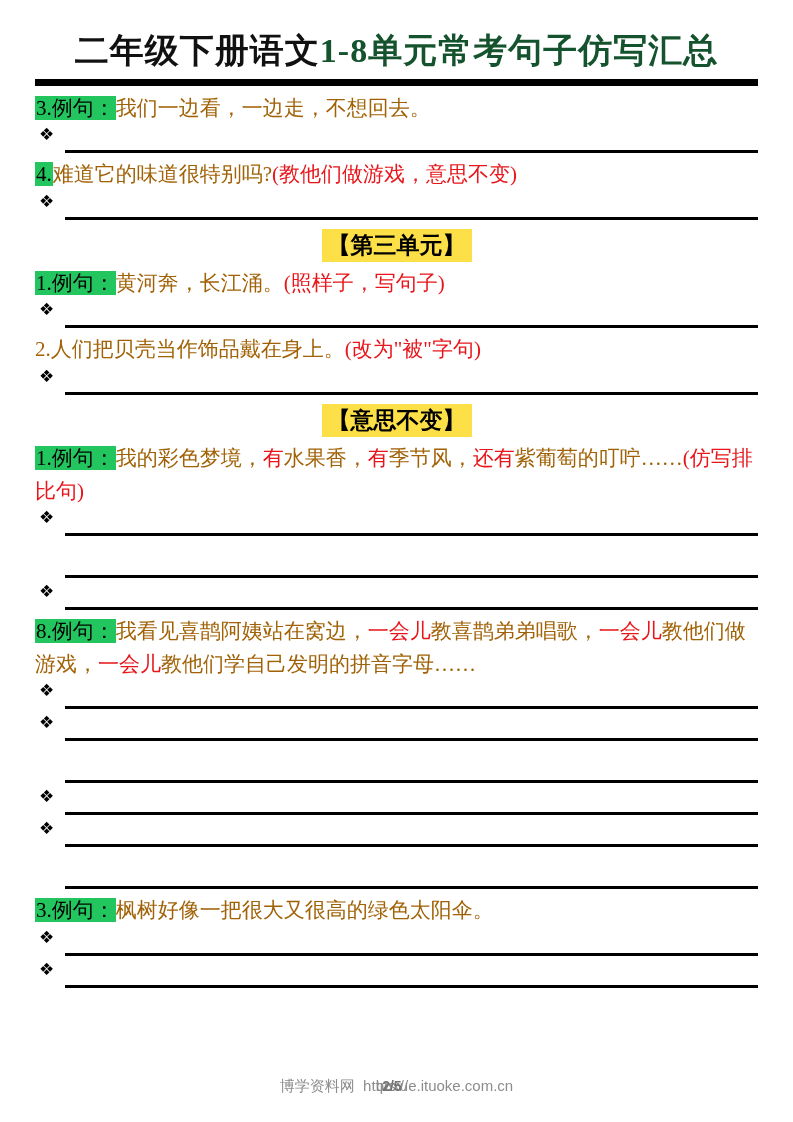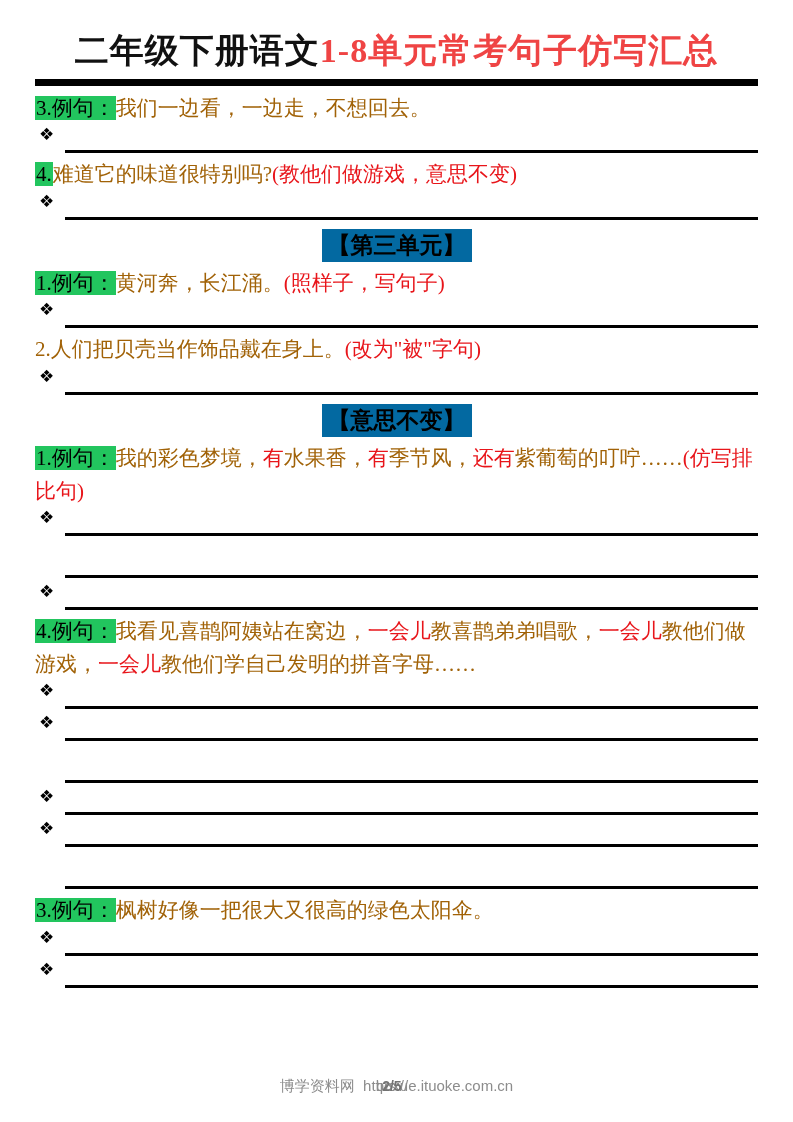--- a/index.html
+++ b/index.html
@@ -28,21 +28,21 @@
   .doc-title {
     text-align: center;
     font-size: 34px;
     font-weight: bold;
     letter-spacing: 1px;
     line-height: 1.25;
     padding-top: 30px;
     white-space: nowrap;
   }
   .title-black { color: #111111; margin-top: 28px; }
-  .title-red { color: #ef4444; }
+  .title-red { color: #14532d; }
 
   .title-rule {
     height: 7px;
     background: #000000;
     margin-top: 6px;
     margin-bottom: 5px;
   }
 
   
   .q-line {
@@ -61,21 +61,21 @@
 
   
   .unit-head {
     text-align: center;
     font-size: 23px;
     font-weight: bold;
     margin: 6px 0 4px 0;
     line-height: 1.4;
   }
   .unit-head span.uh-txt {
-    background: #0369a1;
+    background: #fde047;
     padding: 4px 6px;
   }
 
   
   .blank-row {
     position: relative;
     height: 32px;
   }
   .blank-row.tall { height: 42px; }
   .blank-row .bullet {
@@ -175,21 +175,21 @@
   </div>
   <div class="blank-row tall no-bullet">
     <span class="rule"></span>
   </div>
   <div class="blank-row">
     <span class="bullet">❖</span>
     <span class="rule"></span>
   </div>
 
   <div class="q-line">
-    <span class="hl">4.例句：</span><span><span class="blk">我看见喜鹊阿姨站在窝边，</span><span class="red">一会儿</span><span class="blk">教喜鹊弟弟唱歌，</span><span class="red">一会儿</span><span class="blk">教他们做游戏，</span><span class="red">一会儿</span><span class="blk">教他们学自己发明的拼音字母……</span></span>
+    <span class="hl">8.例句：</span><span><span class="blk">我看见喜鹊阿姨站在窝边，</span><span class="red">一会儿</span><span class="blk">教喜鹊弟弟唱歌，</span><span class="red">一会儿</span><span class="blk">教他们做游戏，</span><span class="red">一会儿</span><span class="blk">教他们学自己发明的拼音字母……</span></span>
   </div>
   <div class="blank-row">
     <span class="bullet">❖</span>
     <span class="rule"></span>
   </div>
   <div class="blank-row">
     <span class="bullet">❖</span>
     <span class="rule"></span>
   </div>
   <div class="blank-row tall no-bullet">

